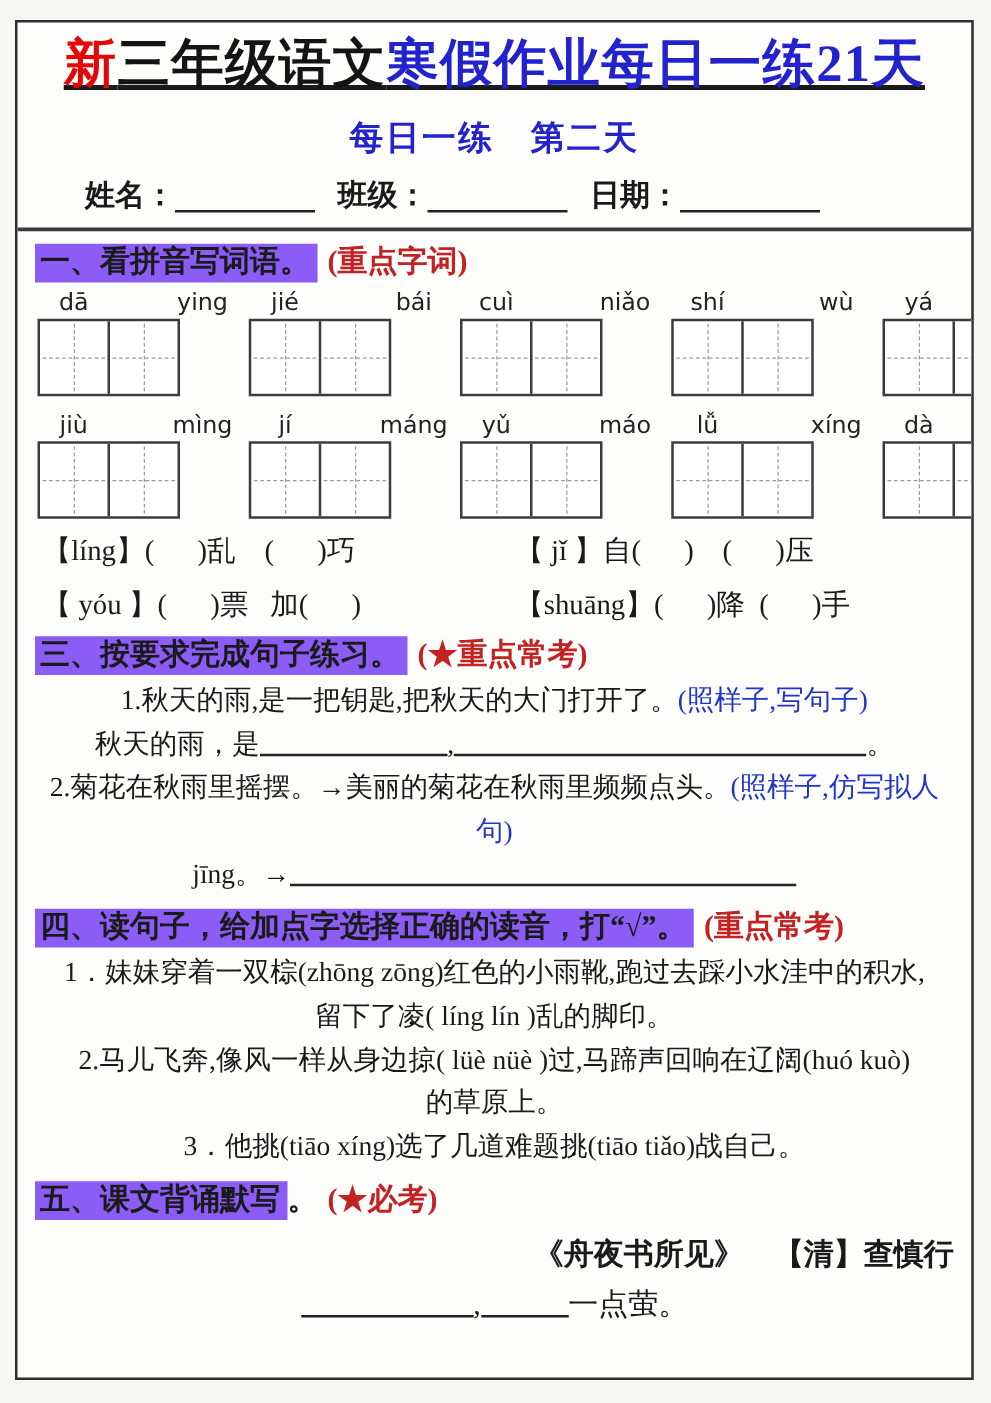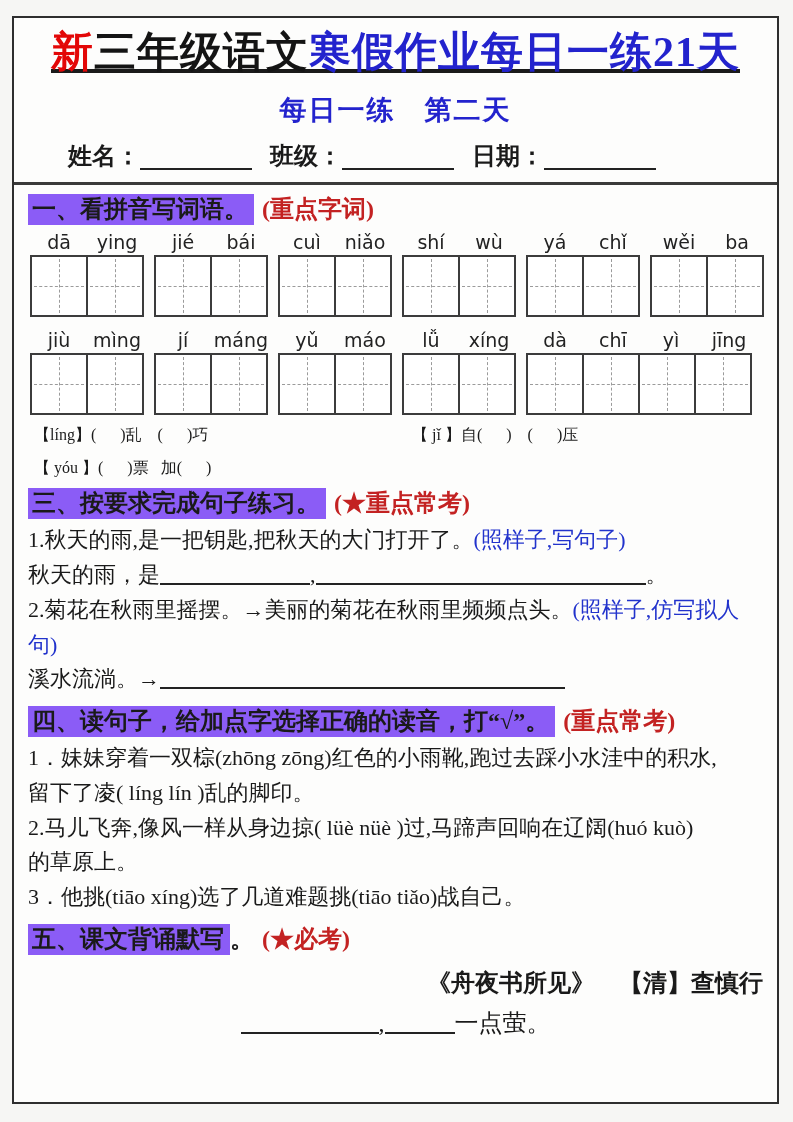--- a/index.html
+++ b/index.html
@@ -32,37 +32,37 @@
   .info-field{display:flex;align-items:center;margin-right:18px;}
   .info-blank{display:inline-block;width:112px;border-bottom:2px solid #222;height:26px;}
   .divider{border-top:3px solid #3a3a3a;margin:10px -14px 6px -14px;}
   
   .sec-head{font-size:24px;font-weight:600;margin:8px 0 4px 0;white-space:nowrap;}
   .hl{background:#8b5cf6;padding:2px 6px 3px 4px;}
   .tag{color:#c32222;margin-left:8px;font-weight:600;}
   
   .py-row{display:flex;gap:8px;margin:4px 0 10px 2px;}
   .py-group{display:flex;flex-direction:column;}
-  .py-labels{display:flex;}
+  .py-labels{display:flex;gap:45px;}
   .py-label{
     width:58px;text-align:center;font-size:19px;color:#222;
     font-family:"DejaVu Sans", sans-serif;line-height:26px;
   }
   .py-box{display:flex;border:2px solid #3c3c3c;background:#fff;width:max-content;}
   .py-cell{width:54px;height:58px;position:relative;border-right:2px solid #3c3c3c;}
   .py-cell:last-child{border-right:none;}
   .py-cell::before{content:"";position:absolute;left:50%;top:2px;bottom:2px;border-left:1px dashed #9b9b9b;}
   .py-cell::after{content:"";position:absolute;top:50%;left:2px;right:2px;border-top:1px dashed #9b9b9b;}
   
   .s2-grid{
     display:grid;grid-template-columns:378px 1fr;row-gap:12px;
-    font-size:16px;font-weight:500;white-space:pre;margin:10px 0 8px 6px;
-  }
-  
-  .tline{font-size:22px;line-height:1.58;font-weight:500;}
+    font-size:23px;font-weight:500;white-space:pre;margin:10px 0 8px 6px;
+  }
+  
+  .tline{font-size:22px;line-height:1.58;font-weight:500;text-align:center;}
   .blank{display:inline-block;border-bottom:2px solid #222;height:0.95em;vertical-align:-3px;}
   .blue{color:#2233cc;}
   .dot{position:relative;}
   .dot::after{content:"•";position:absolute;left:50%;transform:translateX(-50%);top:1.04em;font-size:0.55em;line-height:1;color:#111;}
   .center{text-align:center;}
   .poem-title{font-size:24px;font-weight:600;margin:12px 0 8px 0;text-align:right;}
   .poem-line{font-size:24px;font-weight:500;margin:8px 0;}
 </style>
 </head>
 <body>
@@ -209,32 +209,32 @@
               <div class="py-cell"></div>
               <div class="py-cell"></div>
               <div class="py-cell"></div>
             </div>
           </div>
         </div>
       </div>
   </div>
 
   <div>
-    <div class="s2-grid" id="homophone-grid"><div>【líng】(      )乱    (      )巧</div><div>【 jǐ 】自(      )    (      )压</div><div>【 yóu 】(      )票   加(      )</div></div>
+    <div class="s2-grid" id="homophone-grid"><div>【líng】(      )乱    (      )巧</div><div>【 jǐ 】自(      )    (      )压</div><div>【 yóu 】(      )票   加(      )</div><div>【shuāng】(      )降  (      )手</div></div>
   </div>
 
   <div>
     <div class="sec-head">
       <span class="hl">三、按要求完成句子练习。</span><span></span><span class="tag">(★重点常考)</span>
     </div>
     <div id="sentence-lines">
         <div class="tline"><span>1.秋天的雨,是一把钥匙,把秋天的大门打开了。</span><span class="blue">(照样子,写句子)</span></div>
         <div class="tline"><span>秋天的雨，是</span><span class="blank" style="width: 150px;"></span><span>,</span><span class="blank" style="width: 330px;"></span><span>。</span></div>
         <div class="tline"><span>2.菊花在秋雨里摇摆。→美丽的菊花在秋雨里频频点头。</span><span class="blue">(照样子,仿写拟人句)</span></div>
-        <div class="tline"><span>溪水流淌。→</span><span class="blank" style="width: 405px;"></span></div>
+        <div class="tline"><span>jīng。→</span><span class="blank" style="width: 405px;"></span></div>
       </div>
   </div>
 
   <div>
     <div class="sec-head">
       <span class="hl">四、读句子，给加点字选择正确的读音，打“√”。</span><span></span><span class="tag">(重点常考)</span>
     </div>
     <div id="pronunciation-lines">
         <div class="tline"><span>1．妹妹穿着一双</span><span class="dot">棕</span><span>(zhōng  zōng)红色的小雨靴,跑过去踩小水洼中的积水,</span></div>
         <div class="tline"><span>留下了</span><span class="dot">凌</span><span>( líng  lín )乱的脚印。</span></div>

